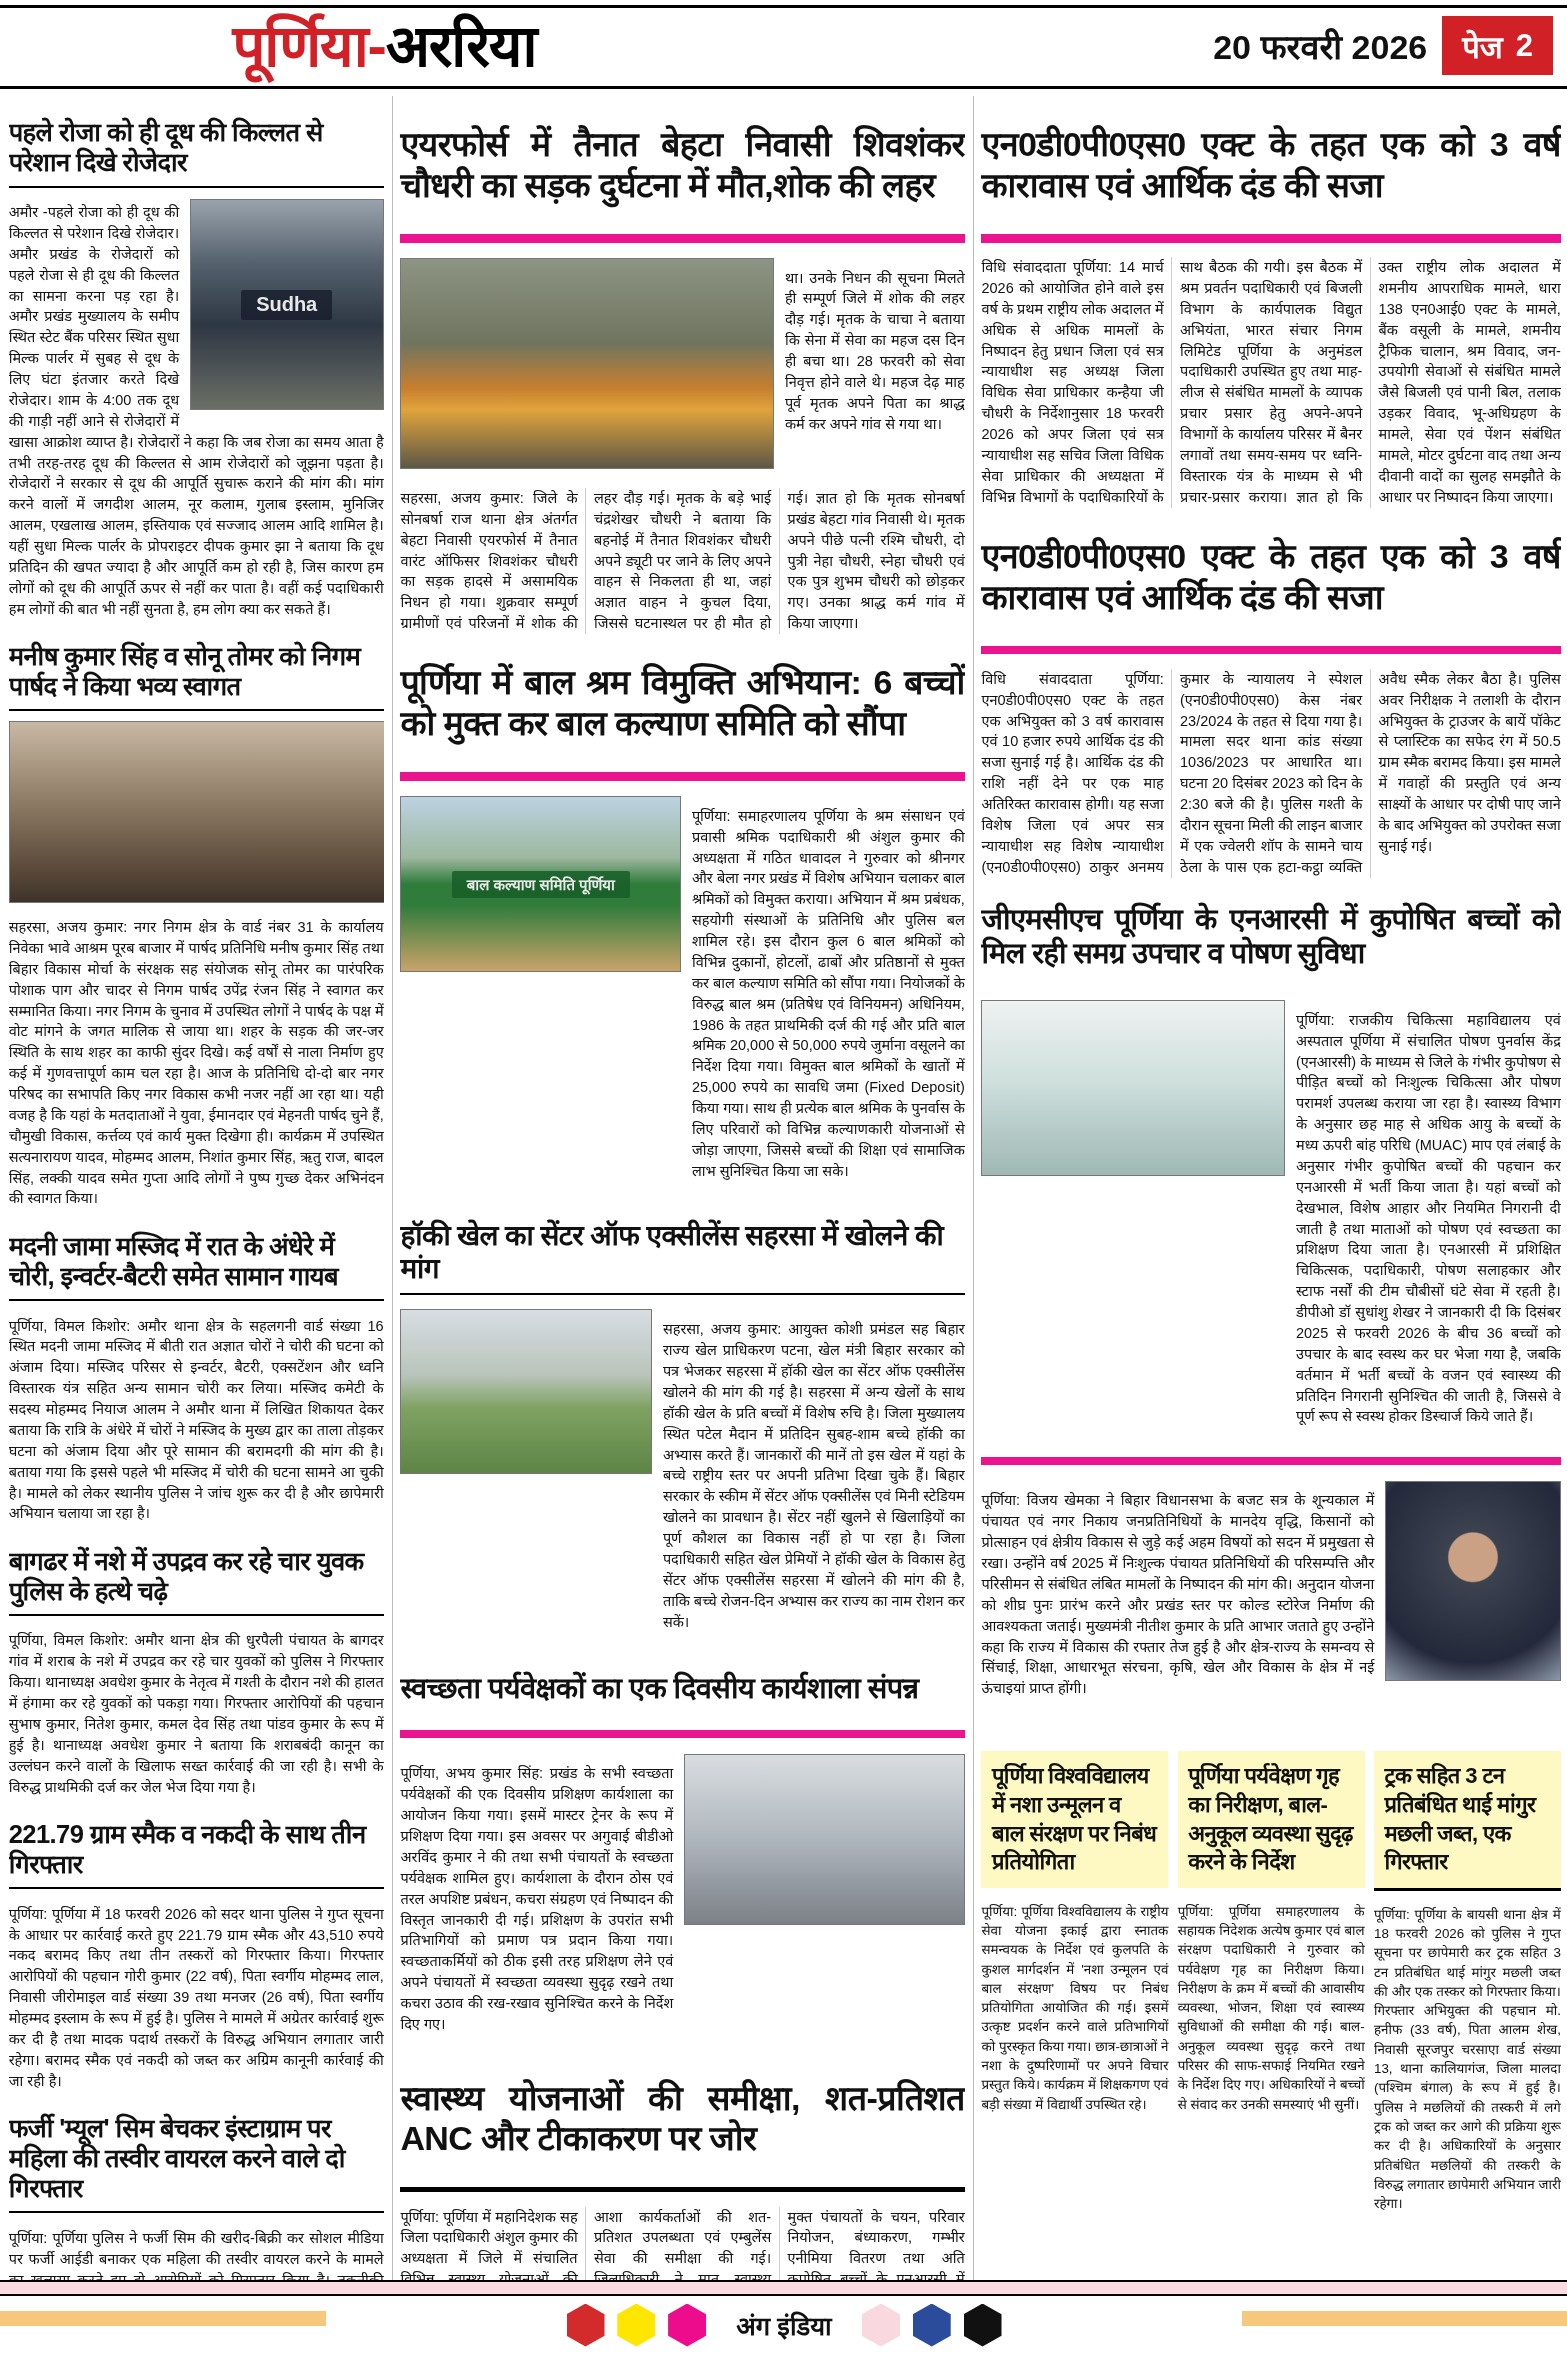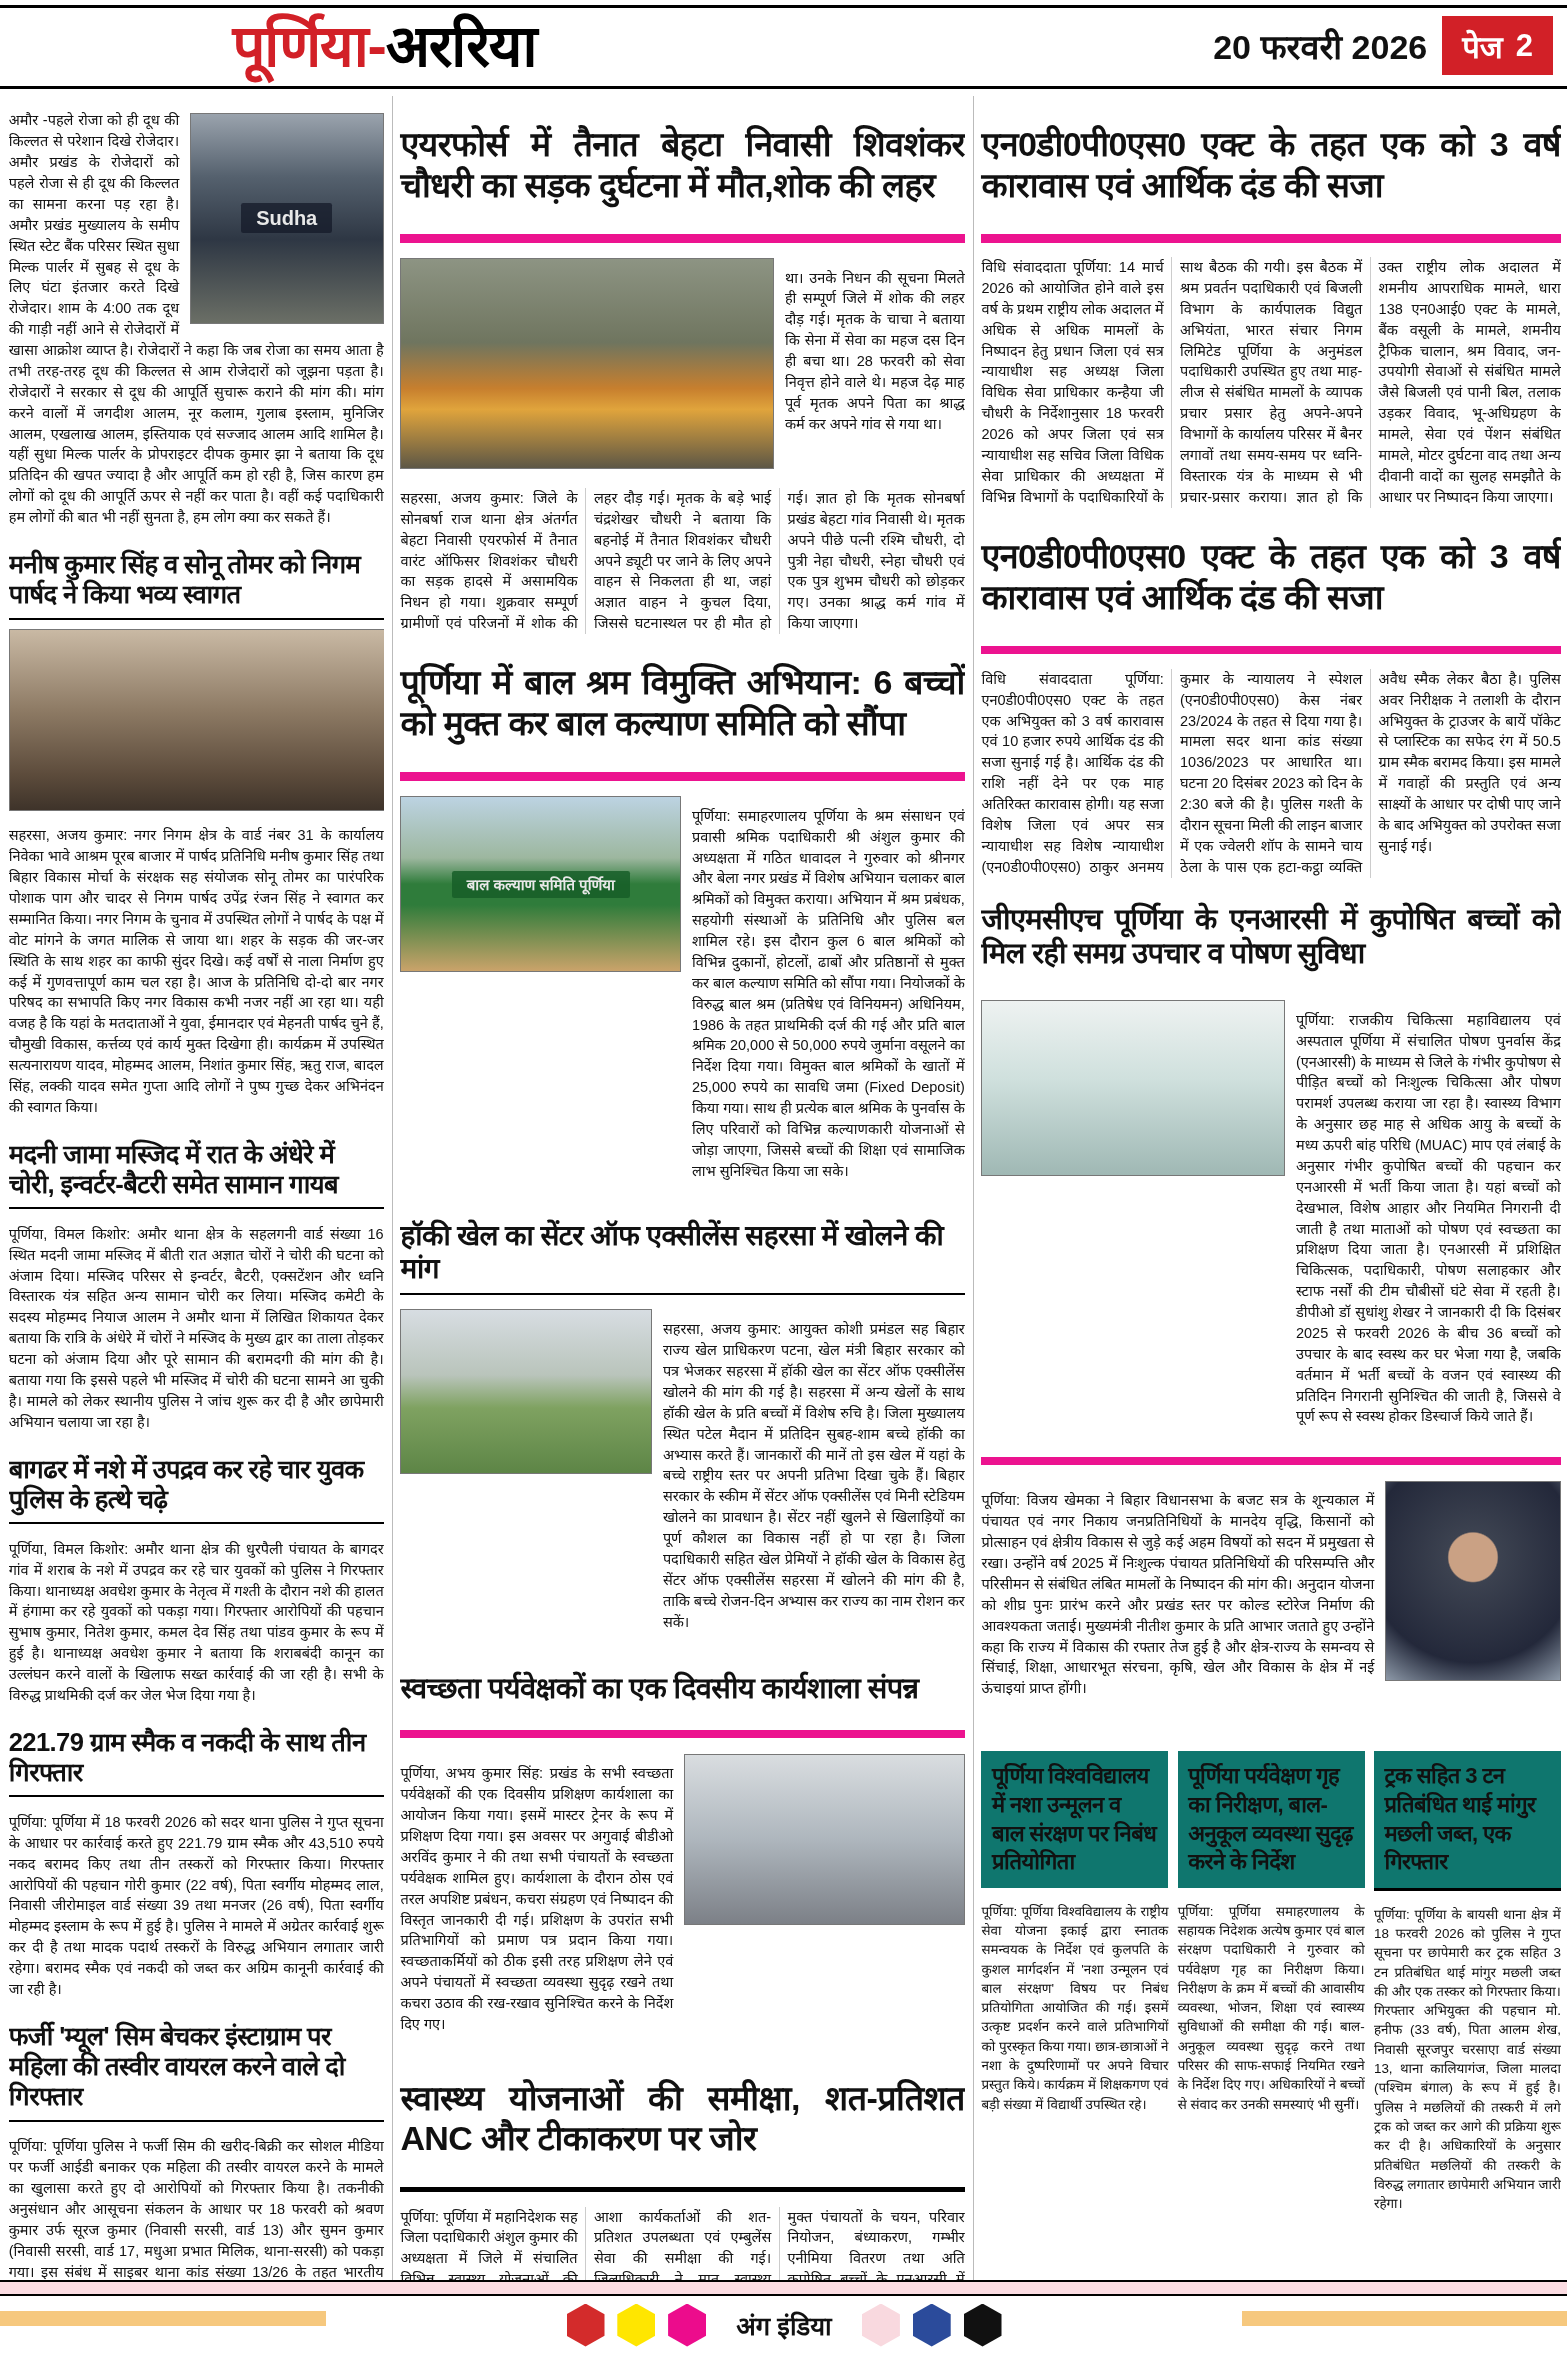--- a/index.html
+++ b/index.html
@@ -58,21 +58,21 @@
   .ph-hockey{background:linear-gradient(180deg,#d7dde2 0%,#b9c4bb 40%,#7fa261 60%,#5d8546 100%);}
   .ph-certs{background:linear-gradient(180deg,#d9dde0 0%,#aeb6bd 50%,#7c8087 100%);}
   .ph-nrc{background:linear-gradient(180deg,#eef2f1 0%,#cfe0dd 45%,#9fb8b4 100%);}
   .ph-portrait{background:radial-gradient(circle at 50% 38%,#caa184 0%,#caa184 16%,#3c4250 17%,#23283a 70%,#8d99a8 100%);}
   .media-row{display:flex;gap:10.5px;margin-bottom:7px;}
   .media-row .side{flex:1;}
   .float-right{float:right;margin:2.3px 0 5.8px 10.5px;}
   
   .box-row{display:grid;grid-template-columns:1fr 1fr 1fr;gap:9.3px;}
   .ybox-h{
-    background:#0f766e;font-size:22px;font-weight:800;line-height:1.3;
+    background:#fef9c3;font-size:22px;font-weight:800;line-height:1.3;
     padding:11.6px 10.5px;margin-bottom:8.1px;letter-spacing:-0.6px;
   }
   .ybox-h.underlined{border-bottom:3.5px solid #000;}
   .box-row .bodytext{font-size:13.4px;}
   
   .footer{position:absolute;left:0;right:0;bottom:0;}
   .footer .blackline{height:2.3px;background:#000;}
   .footer .pinkstripe{height:11.6px;background:#fbdce2;}
   .footer .band{
     height:58px;background:#fff;display:flex;align-items:center;justify-content:center;gap:12.8px;position:relative;
@@ -98,20 +98,21 @@
       <span>पेज</span>
       <span>2</span>
     </span>
   </div>
 </header>
 
 <div class="page-grid">
 
   <div class="col left">
     <article>
+      <h2 class="hl-sm">पहले रोजा को ही दूध की किल्लत से परेशान दिखे रोजेदार</h2>
       <div class="photo ph-sudha float-right" style="width:192px;height:209px;">
         <span class="sign">Sudha</span>
       </div>
       <p class="bodytext">अमौर -पहले रोजा को ही दूध की किल्लत से परेशान दिखे रोजेदार। अमौर प्रखंड के रोजेदारों को पहले रोजा से ही दूध की किल्लत का सामना करना पड़ रहा है। अमौर प्रखंड मुख्यालय के समीप स्थित स्टेट बैंक परिसर स्थित सुधा मिल्क पार्लर में सुबह से दूध के लिए घंटा इंतजार करते दिखे रोजेदार। शाम के 4:00 तक दूध की गाड़ी नहीं आने से रोजेदारों में खासा आक्रोश व्याप्त है। रोजेदारों ने कहा कि जब रोजा का समय आता है तभी तरह-तरह दूध की किल्लत से आम रोजेदारों को जूझना पड़ता है। रोजेदारों ने सरकार से दूध की आपूर्ति सुचारू कराने की मांग की। मांग करने वालों में जगदीश आलम, नूर कलाम, गुलाब इस्लाम, मुनिजिर आलम, एखलाख आलम, इस्तियाक एवं सज्जाद आलम आदि शामिल है। यहीं सुधा मिल्क पार्लर के प्रोपराइटर दीपक कुमार झा ने बताया कि दूध प्रतिदिन की खपत ज्यादा है और आपूर्ति कम हो रही है, जिस कारण हम लोगों को दूध की आपूर्ति ऊपर से नहीं कर पाता है। वहीं कई पदाधिकारी हम लोगों की बात भी नहीं सुनता है, हम लोग क्या कर सकते हैं।</p>
     </article>
 
     <article>
       <h2 class="hl-sm">मनीष कुमार सिंह व सोनू तोमर को निगम पार्षद ने किया भव्य स्वागत</h2>
       <div class="photo ph-group" style="width:100%;height:180px;"></div>
       <p class="bodytext">सहरसा, अजय कुमार: नगर निगम क्षेत्र के वार्ड नंबर 31 के कार्यालय निवेका भावे आश्रम पूरब बाजार में पार्षद प्रतिनिधि मनीष कुमार सिंह तथा बिहार विकास मोर्चा के संरक्षक सह संयोजक सोनू तोमर का पारंपरिक पोशाक पाग और चादर से निगम पार्षद उपेंद्र रंजन सिंह ने स्वागत कर सम्मानित किया। नगर निगम के चुनाव में उपस्थित लोगों ने पार्षद के पक्ष में वोट मांगने के जगत मालिक से जाया था। शहर के सड़क की जर-जर स्थिति के साथ शहर का काफी सुंदर दिखे। कई वर्षों से नाला निर्माण हुए कई में गुणवत्तापूर्ण काम चल रहा है। आज के प्रतिनिधि दो-दो बार नगर परिषद का सभापति किए नगर विकास कभी नजर नहीं आ रहा था। यही वजह है कि यहां के मतदाताओं ने युवा, ईमानदार एवं मेहनती पार्षद चुने हैं, चौमुखी विकास, कर्त्तव्य एवं कार्य मुक्त दिखेगा ही। कार्यक्रम में उपस्थित सत्यनारायण यादव, मोहम्मद आलम, निशांत कुमार सिंह, ऋतु राज, बादल सिंह, लक्की यादव समेत गुप्ता आदि लोगों ने पुष्प गुच्छ देकर अभिनंदन की स्वागत किया।</p>

